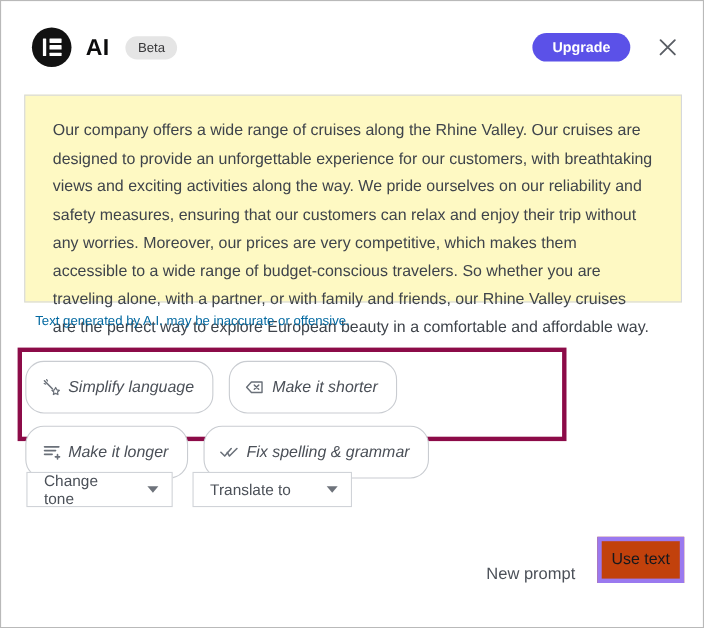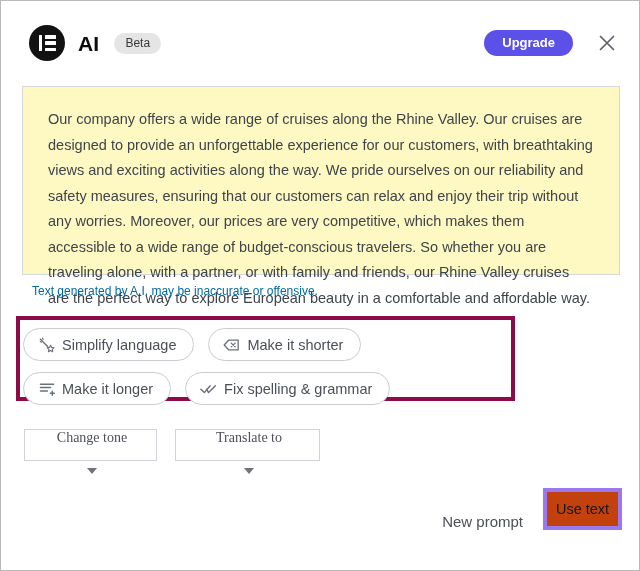--- a/index.html
+++ b/index.html
@@ -169,27 +169,28 @@
     flex-wrap: wrap;
     gap: 11px 14px;
   }
   .chip {
     display: inline-flex;
     align-items: center;
     gap: 7px;
     border: 1px solid #c9ccd1;
     border-radius: 17px;
     background: #ffffff;
-    height: 33px;
+    height: 48px;
     padding: 0 17px 0 14px;
     font-size: 14.5px;
     color: #4b5058;
     cursor: pointer;
     font-family: inherit;
     white-space: nowrap;
+    font-style: italic;
   }
   .chip .ic {
     display: flex;
     align-items: center;
     justify-content: center;
     width: 17px;
     height: 17px;
     flex: none;
   }
 
@@ -206,23 +207,22 @@
     align-items: center;
     justify-content: space-between;
     border: 1px solid #d0d3d8;
     background: #ffffff;
     height: 32px;
     box-sizing: border-box;
     padding: 0 12px 0 15px;
     font-size: 14px;
     color: #4b5058;
     cursor: pointer;
-    font-family: Liberation Serif, serif;
+    font-family: Liberation Sans, sans-serif;
     gap: 22px;
-    flex-direction: column;
   }
   .select.tone { width: 133px; }
   .select.translate { width: 145px; }
   .caret {
     width: 0;
     height: 0;
     border-left: 5px solid transparent;
     border-right: 5px solid transparent;
     border-top: 6px solid #6e737b;
     flex: none;

